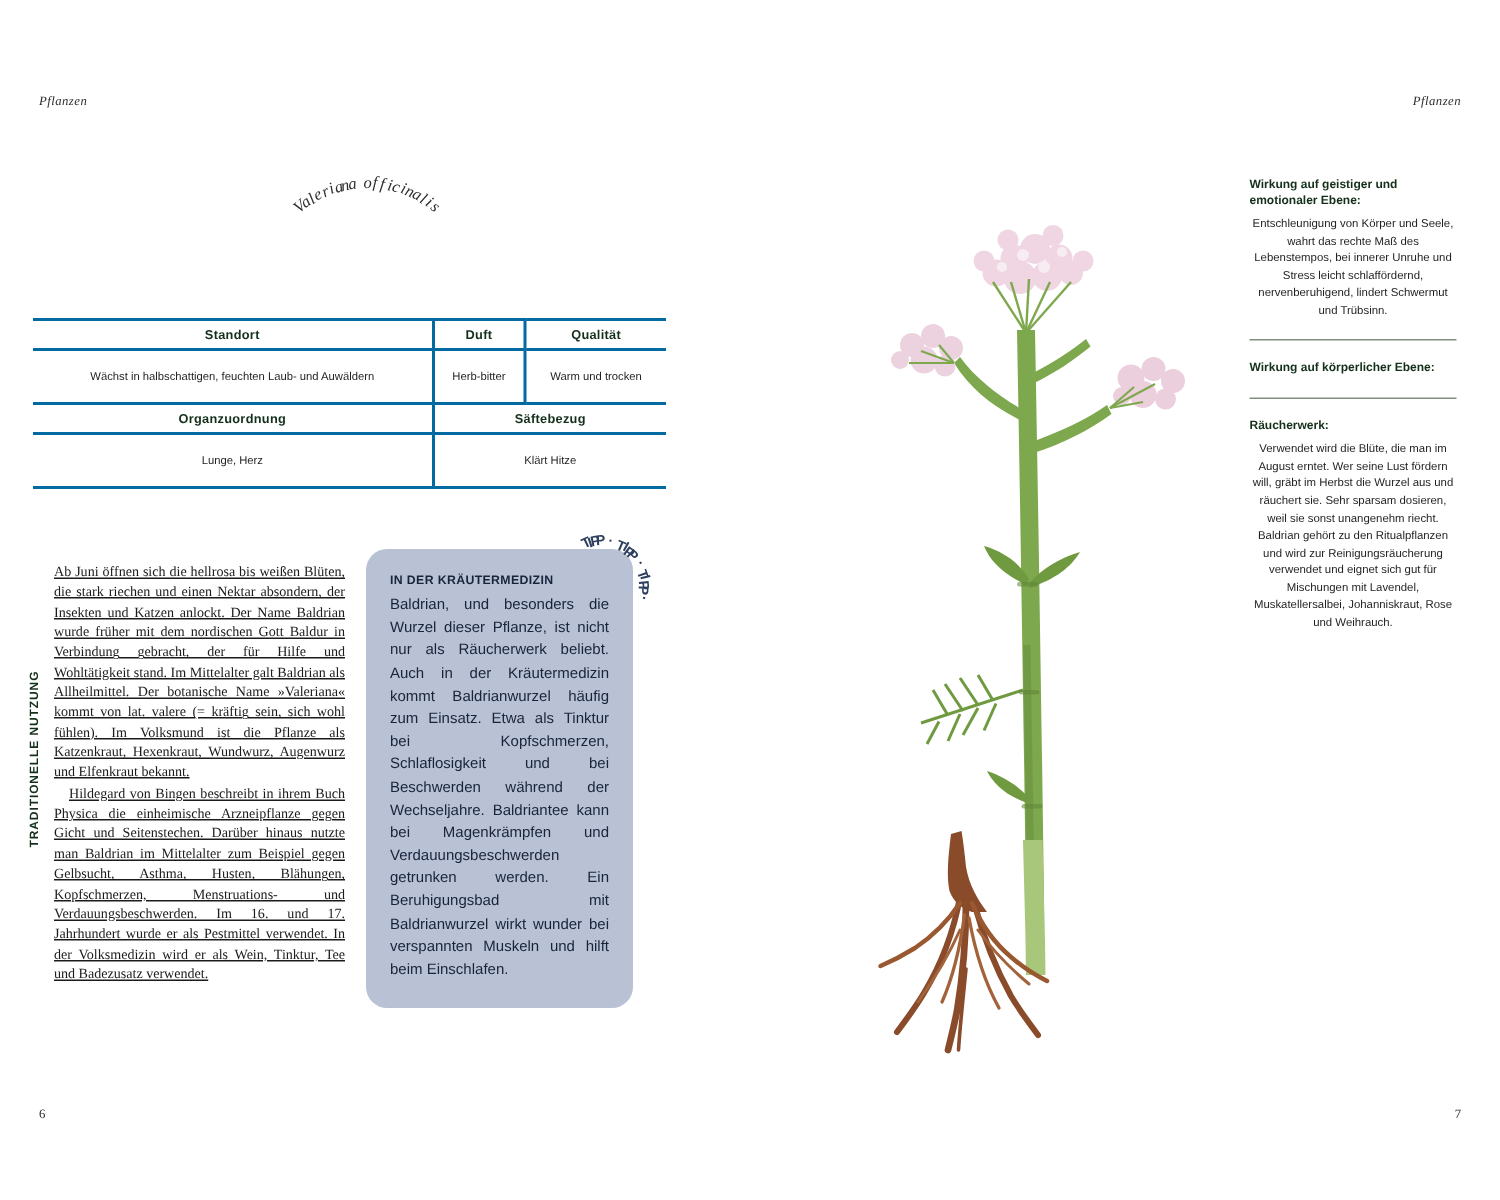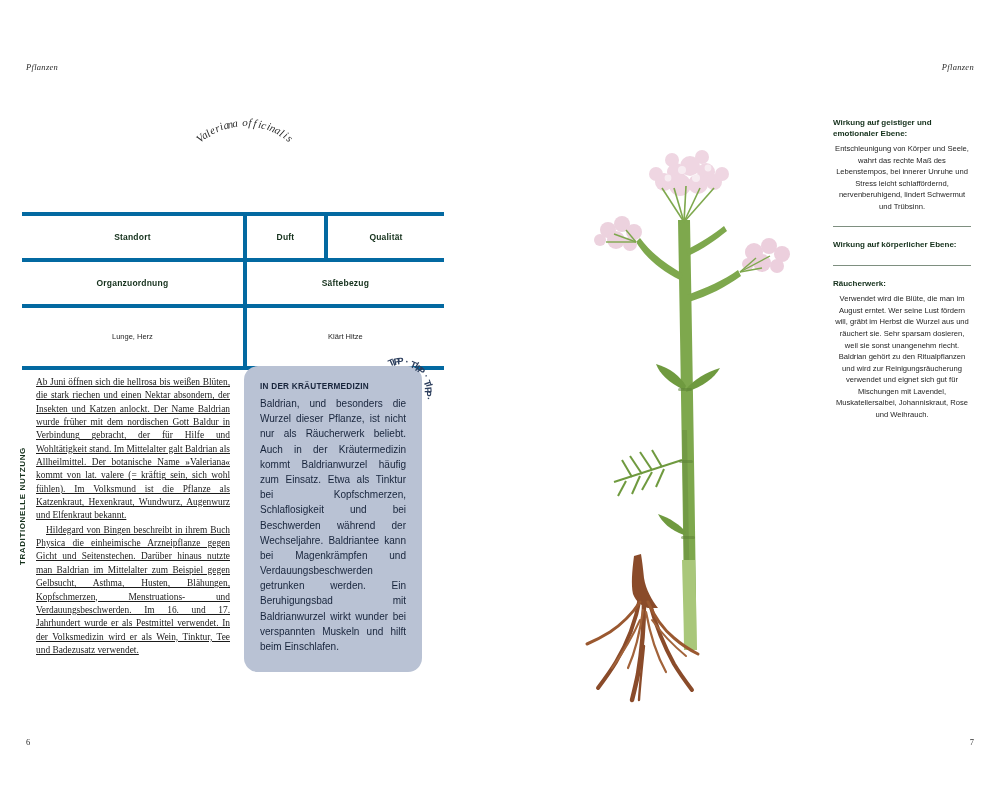--- a/index.html
+++ b/index.html
@@ -77,24 +77,24 @@
   .info-table {
     position: absolute;
     left: 22px;
     top: 212px;
     width: 422px;
     border-collapse: collapse;
     font-family: "Liberation Sans", sans-serif;
   }
   .info-table th,
   .info-table td {
-    border: 4px solid #0369a1;
+    border: 2px solid #0369a1;
     text-align: center;
     vertical-align: middle;
-    padding: 13px 4px;
+    padding: 1px 4px;
   }
   .info-table th {
     font-size: 8.5px;
     font-weight: 700;
     color: #14301b;
     height: 16px;
     letter-spacing: 0.2px;
   }
   .info-table td {
     font-size: 7.5px;
@@ -263,20 +263,25 @@
         <span style="left: 159.995px; top: 50.3769px; transform: translate(-50%, -50%) rotate(40deg); font-size: 11px; font-weight: 400; color: rgb(46, 46, 46); font-style: italic;">s</span>
       </div>
   </div>
 
   <table class="info-table">
     <tbody>
         <tr>
       <th class="cell-left">Standort</th>
       <th>Duft</th>
       <th class="cell-right">Qualität</th>
+    </tr>
+    <tr>
+      <td class="cell-left">Wächst in halbschattigen, feuchten Laub- und Auwäldern</td>
+      <td>Herb-bitter</td>
+      <td class="cell-right">Warm und trocken</td>
     </tr>
     <tr>
       <th class="cell-left" colspan="1">Organzuordnung</th>
       <th class="cell-right" colspan="2">Säftebezug</th>
     </tr>
     <tr>
       <td class="cell-left" colspan="1">Lunge, Herz</td>
       <td class="cell-right" colspan="2">Klärt Hitze</td>
     </tr>
   </tbody>

